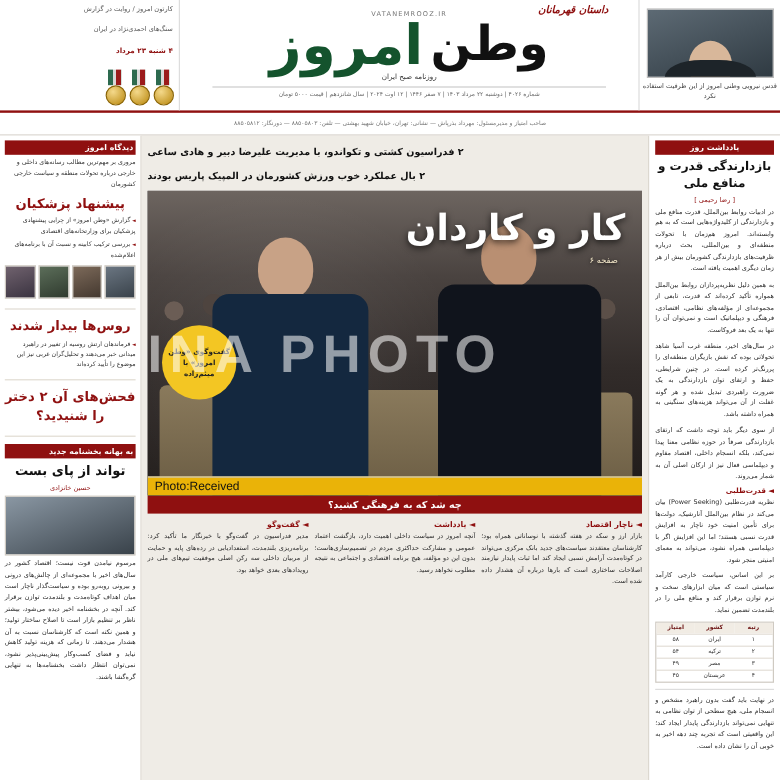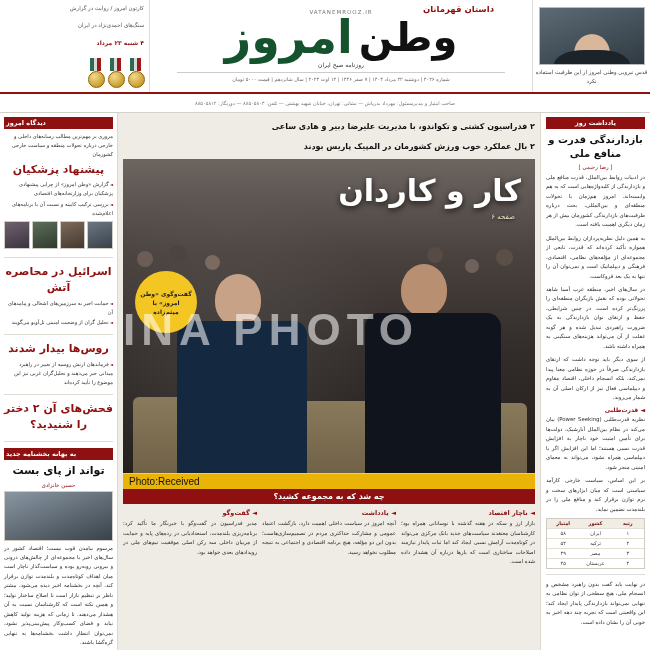--- a/index.html
+++ b/index.html
@@ -64,21 +64,21 @@
   .medal .ribbon{
     position:absolute;top:0;left:3px;width:11px;height:13px;
     background:repeating-linear-gradient(90deg,#2d6a4f 0 4px,#d9d9d9 4px 7px,#9b1b1b 7px 11px);
   }
   .medal .disc{
     position:absolute;bottom:0;left:1px;width:15px;height:15px;border-radius:50%;
     background:radial-gradient(circle at 35% 30%,#f4d98b,#b8860b);
     border:1px solid #8a6508;
   }
   .banner-right{
-    position:absolute;top:4px;right:156px;font-size:8.5px;color:#8f1010;font-weight:bold;
+    position:absolute;top:4px;right:143px;font-size:8.5px;color:#8f1010;font-weight:bold;font-style:italic;
   }
   
   .subbar{
     height:18px;background:#fff;border-bottom:1px solid #d4d0c8;
     display:flex;align-items:center;justify-content:center;
     font-size:5px;color:#777;letter-spacing:.2px;
   }
   
   .grid{display:flex;height:540px;}
   .col-right{width:110px;background:#fff;border-left:1px solid #dcd8d0;padding:4px 5px;box-sizing:border-box;}
@@ -99,22 +99,22 @@
   }
   .body-fa p{margin:0 0 4px;}
   .subhead{font-size:6px;font-weight:bold;color:#8f1010;margin:4px 0 2px;}
   .midrule{border-top:1px solid #ddd;margin:5px 0;}
   .table-box{border:1px solid #cfcac2;margin-top:4px;}
   .table-box .trow{display:flex;border-bottom:1px solid #e3ded6;}
   .table-box .trow:last-child{border-bottom:none;}
   .table-box .tc{flex:1;font-size:5px;padding:1.5px 2px;color:#333;text-align:center;}
   .table-box .th{background:#f1ece4;font-weight:bold;color:#6b1212;}
   
-  .lead-lines{font-size:8px;line-height:1.9;color:#111;text-align:right;font-weight:bold;margin:2px 0 5px;}
-  .photo-wrap{position:relative;width:100%;height:330px;overflow:hidden;background:#2e2a28;}
+  .lead-lines{font-size:8px;line-height:1.9;color:#111;text-align:left;font-weight:bold;margin:2px 0 5px;}
+  .photo-wrap{position:relative;width:100%;height:254px;overflow:hidden;background:#2e2a28;}
   .photo{
     position:absolute;inset:0;
     background:
       radial-gradient(circle at 26% 62%,rgba(255,255,255,.09),transparent 46%),
       linear-gradient(180deg,#6d6560 0%,#4a4340 28%,#322c2a 58%,#201b19 100%);
   }
   .aud{position:absolute;border-radius:50%;}
   .chair{
     position:absolute;bottom:0;background:linear-gradient(180deg,#8a7a5c,#6a5c43);
     border-radius:6px 6px 0 0;
@@ -149,21 +149,21 @@
   }
   .cap-strip{
     background:#8f1010;color:#fff;font-size:8px;font-weight:bold;
     text-align:center;padding:3px 4px;margin-top:0;
   }
   .three-col{display:flex;gap:5px;margin-top:5px;}
   .three-col .c{flex:1;}
   .cc-title{font-size:6.5px;font-weight:bold;color:#8f1010;margin-bottom:2px;}
   
   .lc-head{
-    background:#8f1010;color:#fff;text-align:left;font-size:6.5px;font-weight:bold;
+    background:#8f1010;color:#fff;text-align:right;font-size:6.5px;font-weight:bold;
     padding:2px;margin-bottom:3px;
   }
   .lc-block{margin-bottom:6px;border-bottom:1px solid #e0dbd2;padding-bottom:5px;}
   .lc-title{font-size:11px;font-weight:bold;color:#8f1010;text-align:center;line-height:1.45;margin:3px 0;}
   .lc-title.dark{color:#111;}
   .lc-item{font-size:5.2px;color:#333;line-height:1.7;text-align:right;margin-bottom:2px;}
   .bullet:before{content:"◄ ";color:#8f1010;font-size:4px;}
   .thumb-row{display:flex;gap:2px;margin:3px 0;}
   .thumb{flex:1;height:26px;background:linear-gradient(160deg,#6b7682,#39424a);border:1px solid #cfcac2;}
   .thumb.t2{background:linear-gradient(160deg,#7d6a5a,#43382f);}
@@ -299,21 +299,21 @@
         </div>
 
         <div class="headline-main">کار و کاردان</div>
         <div class="page-ref">صفحه ۶</div>
         <div class="circle-badge">گفت‌وگوی «وطن امروز» با میثم‌زاده</div>
 
         <div class="wm">INA PHOTO</div>
         <div class="wm-bar">Photo:Received</div>
       </div>
 
-      <div class="cap-strip">چه شد که به مجموعه کشید؟</div>
+      <div class="cap-strip">چه شد که به فرهنگی کشید؟</div>
 
       <div class="three-col">
         <div class="c">
           <div class="cc-title">◄ ناچار اقتصاد</div>
           <div class="body-fa">بازار ارز و سکه در هفته گذشته با نوساناتی همراه بود؛ کارشناسان معتقدند سیاست‌های جدید بانک مرکزی می‌تواند در کوتاه‌مدت آرامش نسبی ایجاد کند اما ثبات پایدار نیازمند اصلاحات ساختاری است که بارها درباره آن هشدار داده شده است.</div>
         </div>
         <div class="c">
           <div class="cc-title">◄ یادداشت</div>
           <div class="body-fa">آنچه امروز در سیاست داخلی اهمیت دارد، بازگشت اعتماد عمومی و مشارکت حداکثری مردم در تصمیم‌سازی‌هاست؛ بدون این دو مؤلفه، هیچ برنامه اقتصادی و اجتماعی به نتیجه مطلوب نخواهد رسید.</div>
         </div>
@@ -333,25 +333,20 @@
         <div class="lc-item bullet">گزارش «وطن امروز» از چرایی پیشنهادی پزشکیان برای وزارتخانه‌های اقتصادی</div>
         <div class="lc-item bullet">بررسی ترکیب کابینه و نسبت آن با برنامه‌های اعلام‌شده</div>
         <div class="thumb-row">
           <div class="thumb"></div>
           <div class="thumb t2"></div>
           <div class="thumb t3"></div>
           <div class="thumb t4"></div>
         </div>
       </div>
 
-      <div class="lc-block">
-        <div class="lc-title">اسرائیل در محاصره آتش</div>
-        <div class="lc-item bullet">حمایت اخیر به سرزمین‌های اشغالی و پیامدهای آن</div>
-        <div class="lc-item bullet">تحلیل گران از وضعیت امنیتی تل‌آویو می‌گویند</div>
-      </div>
 
       <div class="lc-block">
         <div class="lc-title">روس‌ها بیدار شدند</div>
         <div class="lc-item bullet">فرماندهان ارتش روسیه از تغییر در راهبرد میدانی خبر می‌دهند و تحلیل‌گران غربی نیز این موضوع را تأیید کرده‌اند</div>
       </div>
 
       <div class="lc-block">
         <div class="lc-title">فحش‌های آن ۲ دختر را شنیدید؟</div>
       </div>
 

